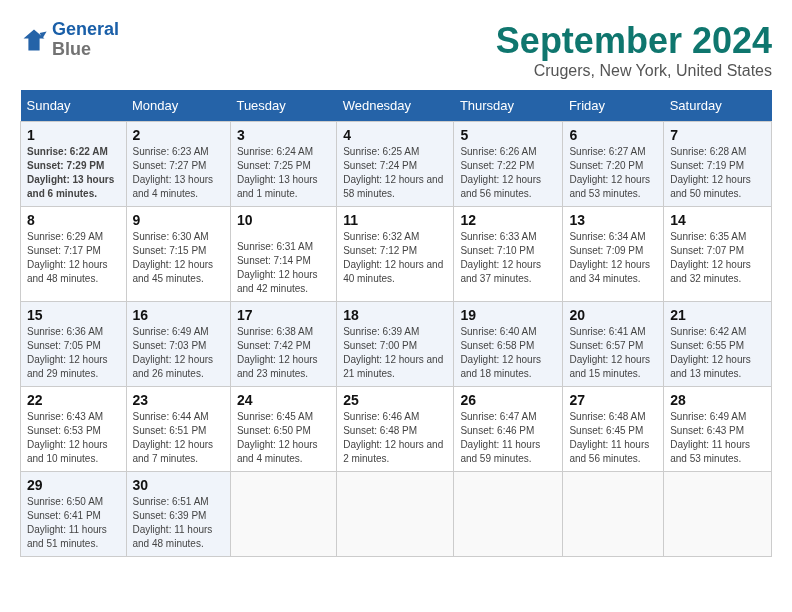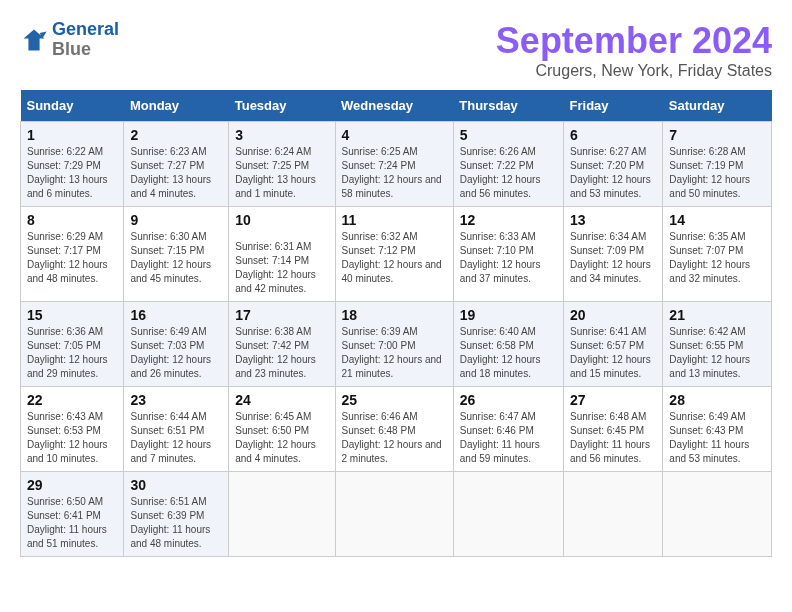--- a/index.html
+++ b/index.html
@@ -33,38 +33,38 @@
     .logo-bird {
       width: 28px;
       height: 28px;
     }
     .title-area {
       text-align: right;
     }
     .main-title {
       font-size: 36px;
       font-weight: bold;
-      color: #8b5cf6;
+      color: #0f766e;
     }
     .subtitle {
       font-size: 16px;
       color: #555;
     }
     table {
       width: 100%;
       border-collapse: collapse;
       font-size: 11px;
     }
     thead tr th {
       background-color: #2563a8;
       color: #fff;
       padding: 8px 6px;
       text-align: left;
       font-size: 13px;
-      font-weight: bold;
+      font-weight: normal;
     }
     tbody tr td {
       border: 1px solid #ccc;
       vertical-align: top;
       padding: 5px 6px;
       color: #333;
       height: 80px;
     }
     tbody tr:nth-child(odd) td {
       background-color: #f0f4fa;
@@ -97,41 +97,41 @@
       <polygon points="20,5 35,18 28,18 28,35 12,35 12,18 5,18" fill="#2563a8"></polygon>
       <polygon points="28,10 38,8 32,18" fill="#2563a8"></polygon>
     </svg>
     <div class="logo-text">
       <span>General</span><br>
       <span style="color:#737373;">Blue</span>
     </div>
   </div>
   <div class="title-area">
     <div class="main-title">September 2024</div>
-    <div class="subtitle">Crugers, New York, Friday States</div>
+    <div class="subtitle">Crugers, New York, United States</div>
   </div>
 </div>
 
 <table>
   <thead>
     <tr id="col-headers">
     <th>Sunday</th>
         <th>Monday</th>
         <th>Tuesday</th>
         <th>Wednesday</th>
         <th>Thursday</th>
         <th>Friday</th>
         <th>Saturday</th>
       </tr>
   </thead>
   <tbody id="calendar-body">
   <tr>
         <td>
           <span class="day-num">1</span>
-          <div class="day-info" style="white-space: pre-line;">Sunrise: 6:22 AM
+          <div class="day-info" style="white-space: pre-line; font-weight: bold;">Sunrise: 6:22 AM
 Sunset: 7:29 PM
 Daylight: 13 hours and 6 minutes.</div>
         </td>
         <td>
           <span class="day-num">2</span>
           <div class="day-info" style="white-space: pre-line;">Sunrise: 6:23 AM
 Sunset: 7:27 PM
 Daylight: 13 hours and 4 minutes.</div>
         </td>
         <td>

